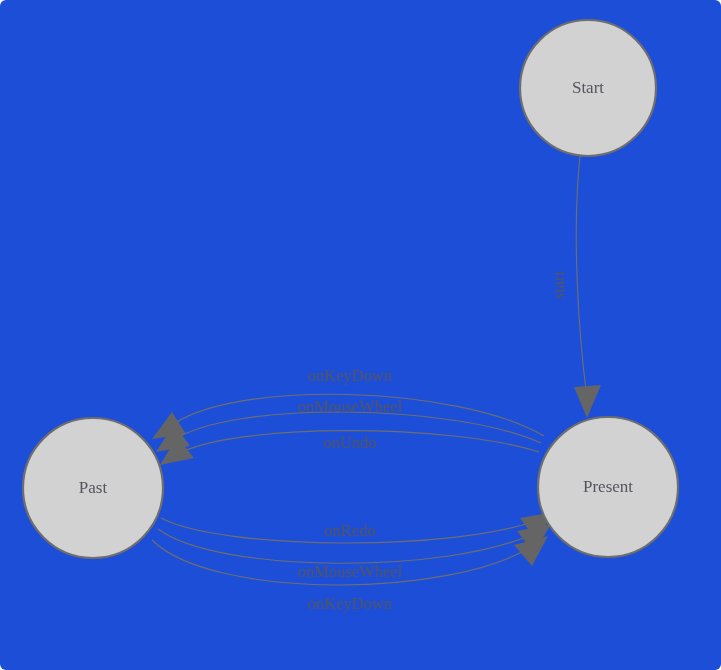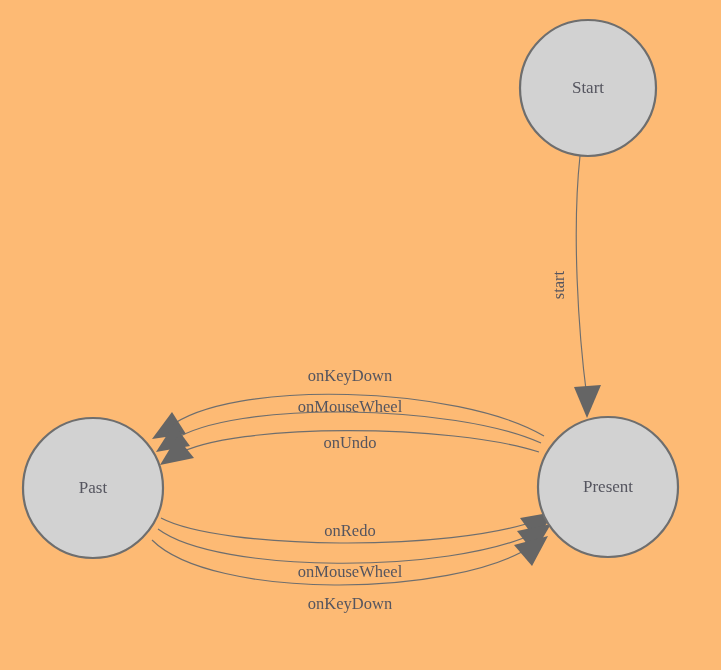--- a/index.html
+++ b/index.html
@@ -11,21 +11,22 @@
   body {
     width: 721px;
     height: 670px;
     overflow: hidden;
     font-family: "Liberation Serif", "DejaVu Serif", serif;
   }
   #diagram-canvas {
     position: relative;
     width: 721px;
     height: 670px;
-    background: #fdba74;
+    background: #1d4ed8;
+    border-radius: 6px;
   }
   svg#graph {
     position: absolute;
     top: 0;
     left: 0;
     width: 721px;
     height: 670px;
     display: block;
   }
   .node-shape {

